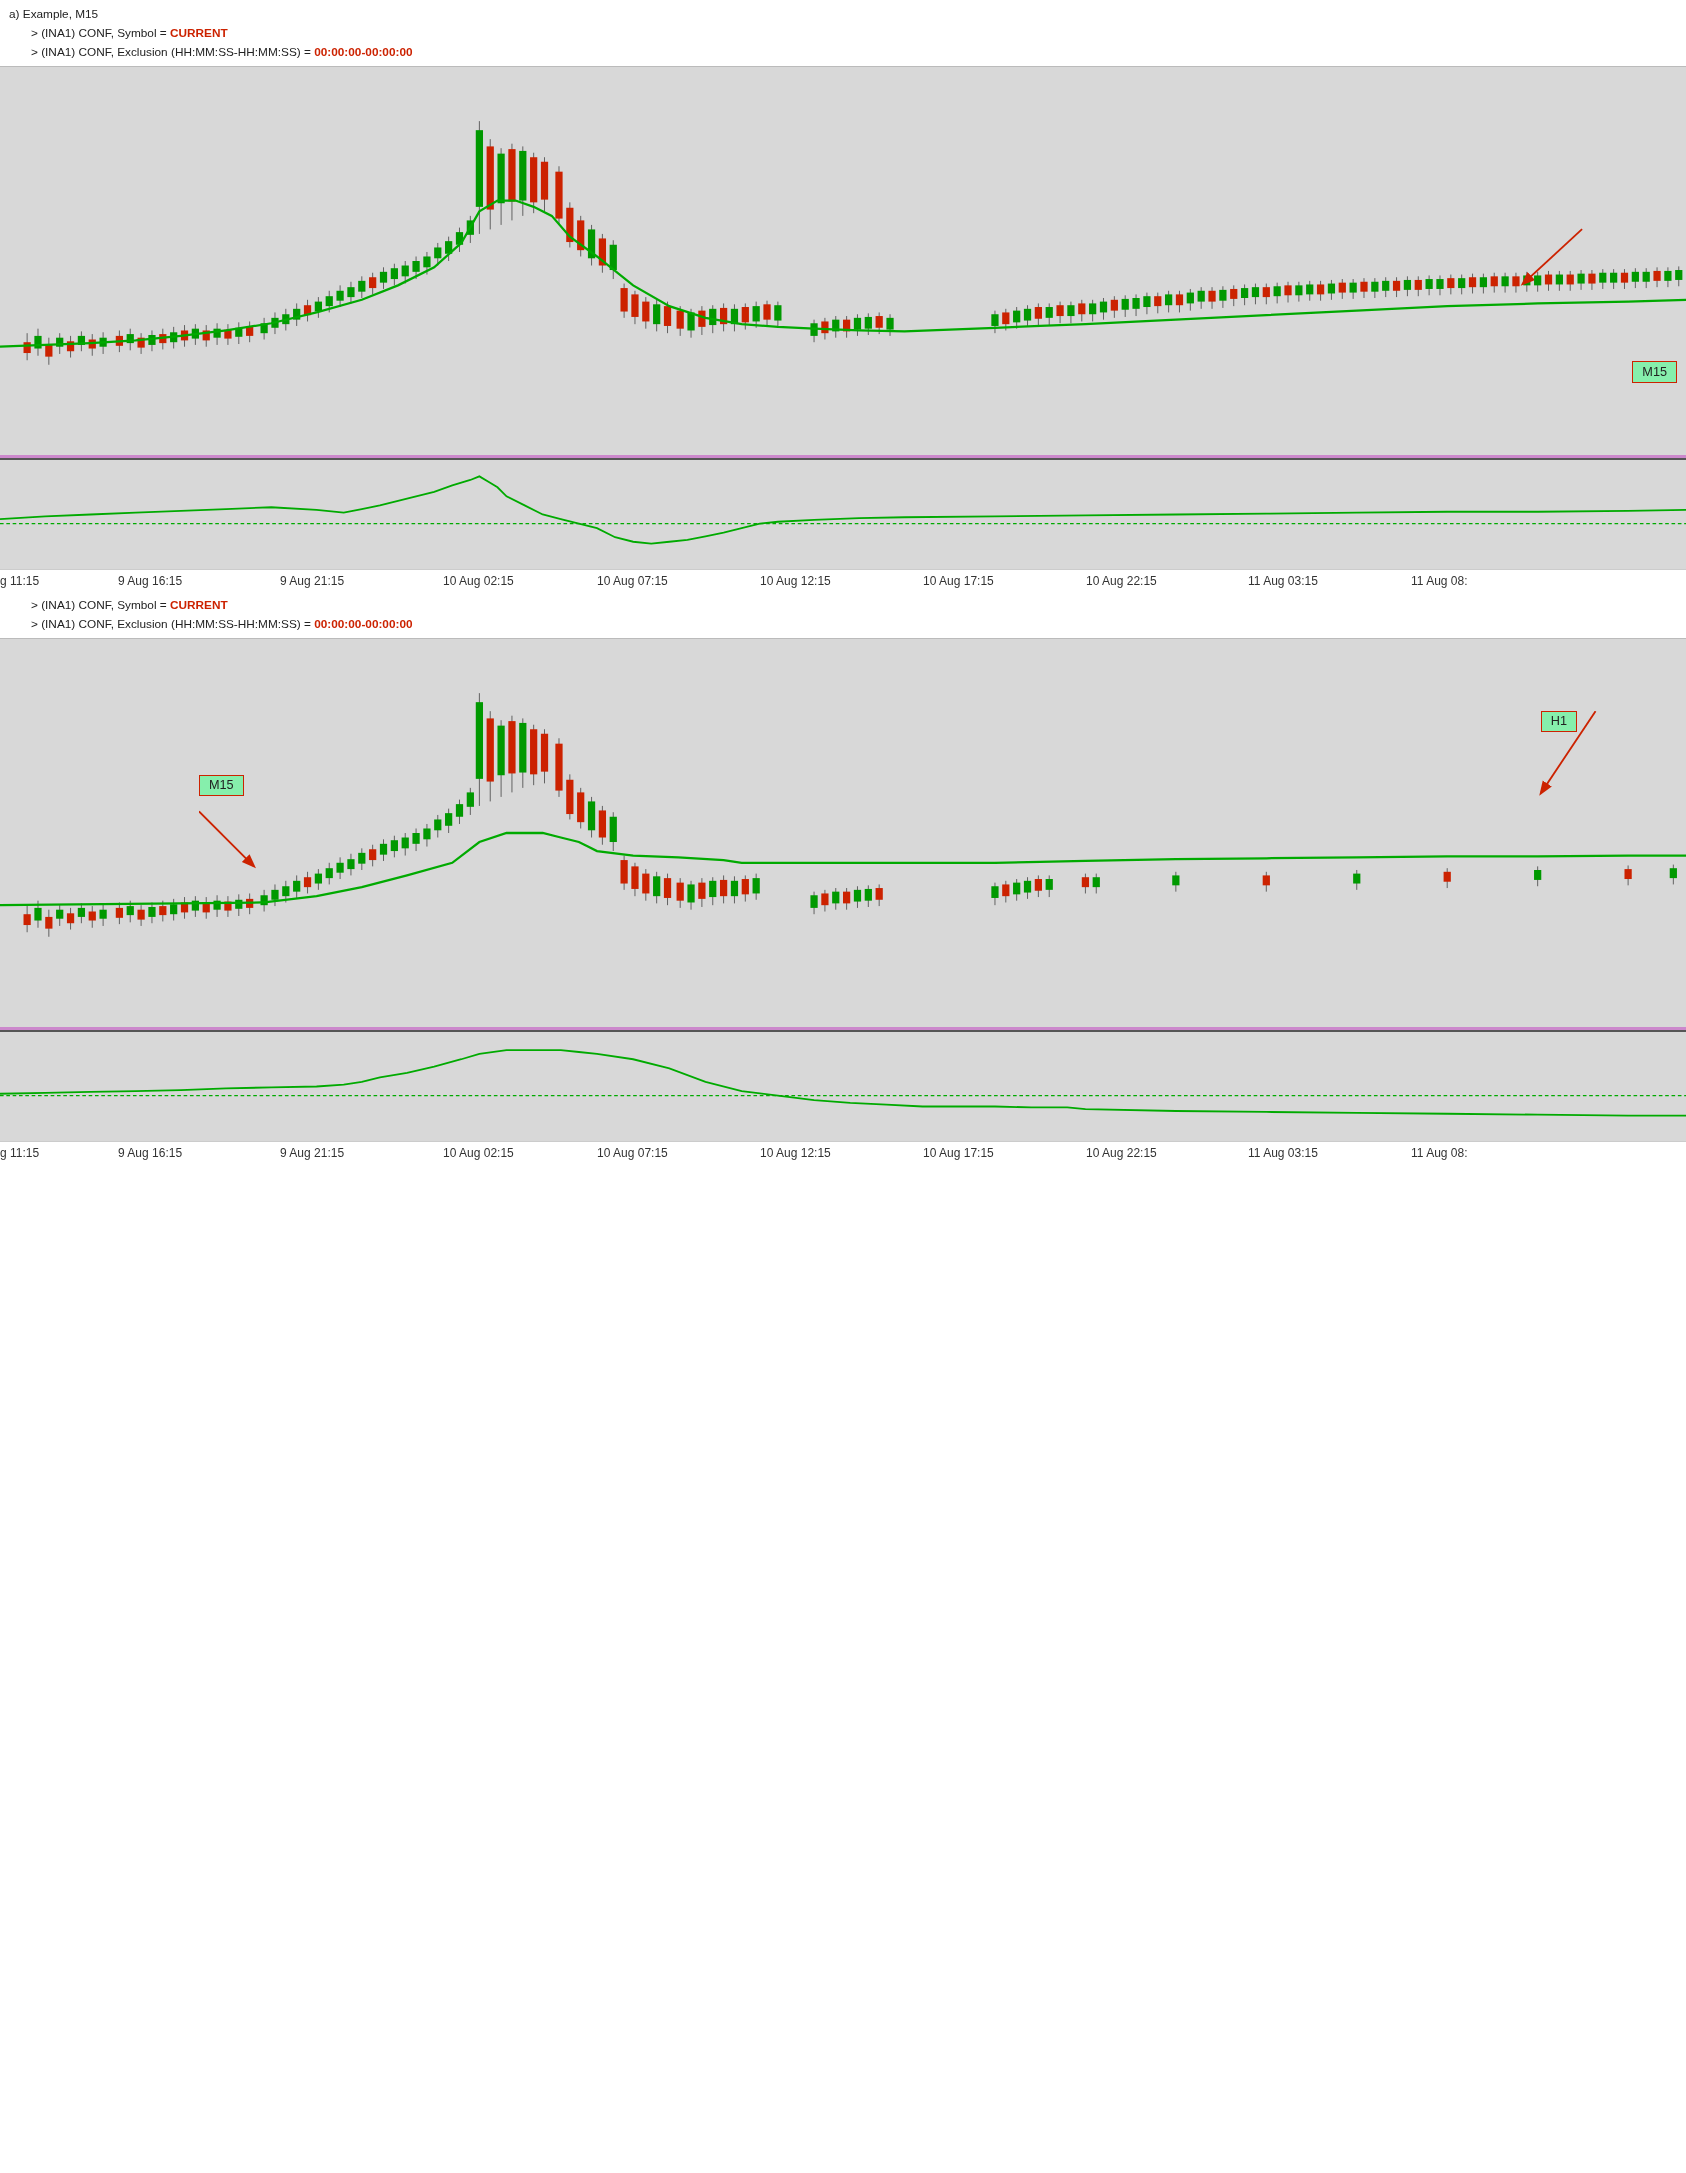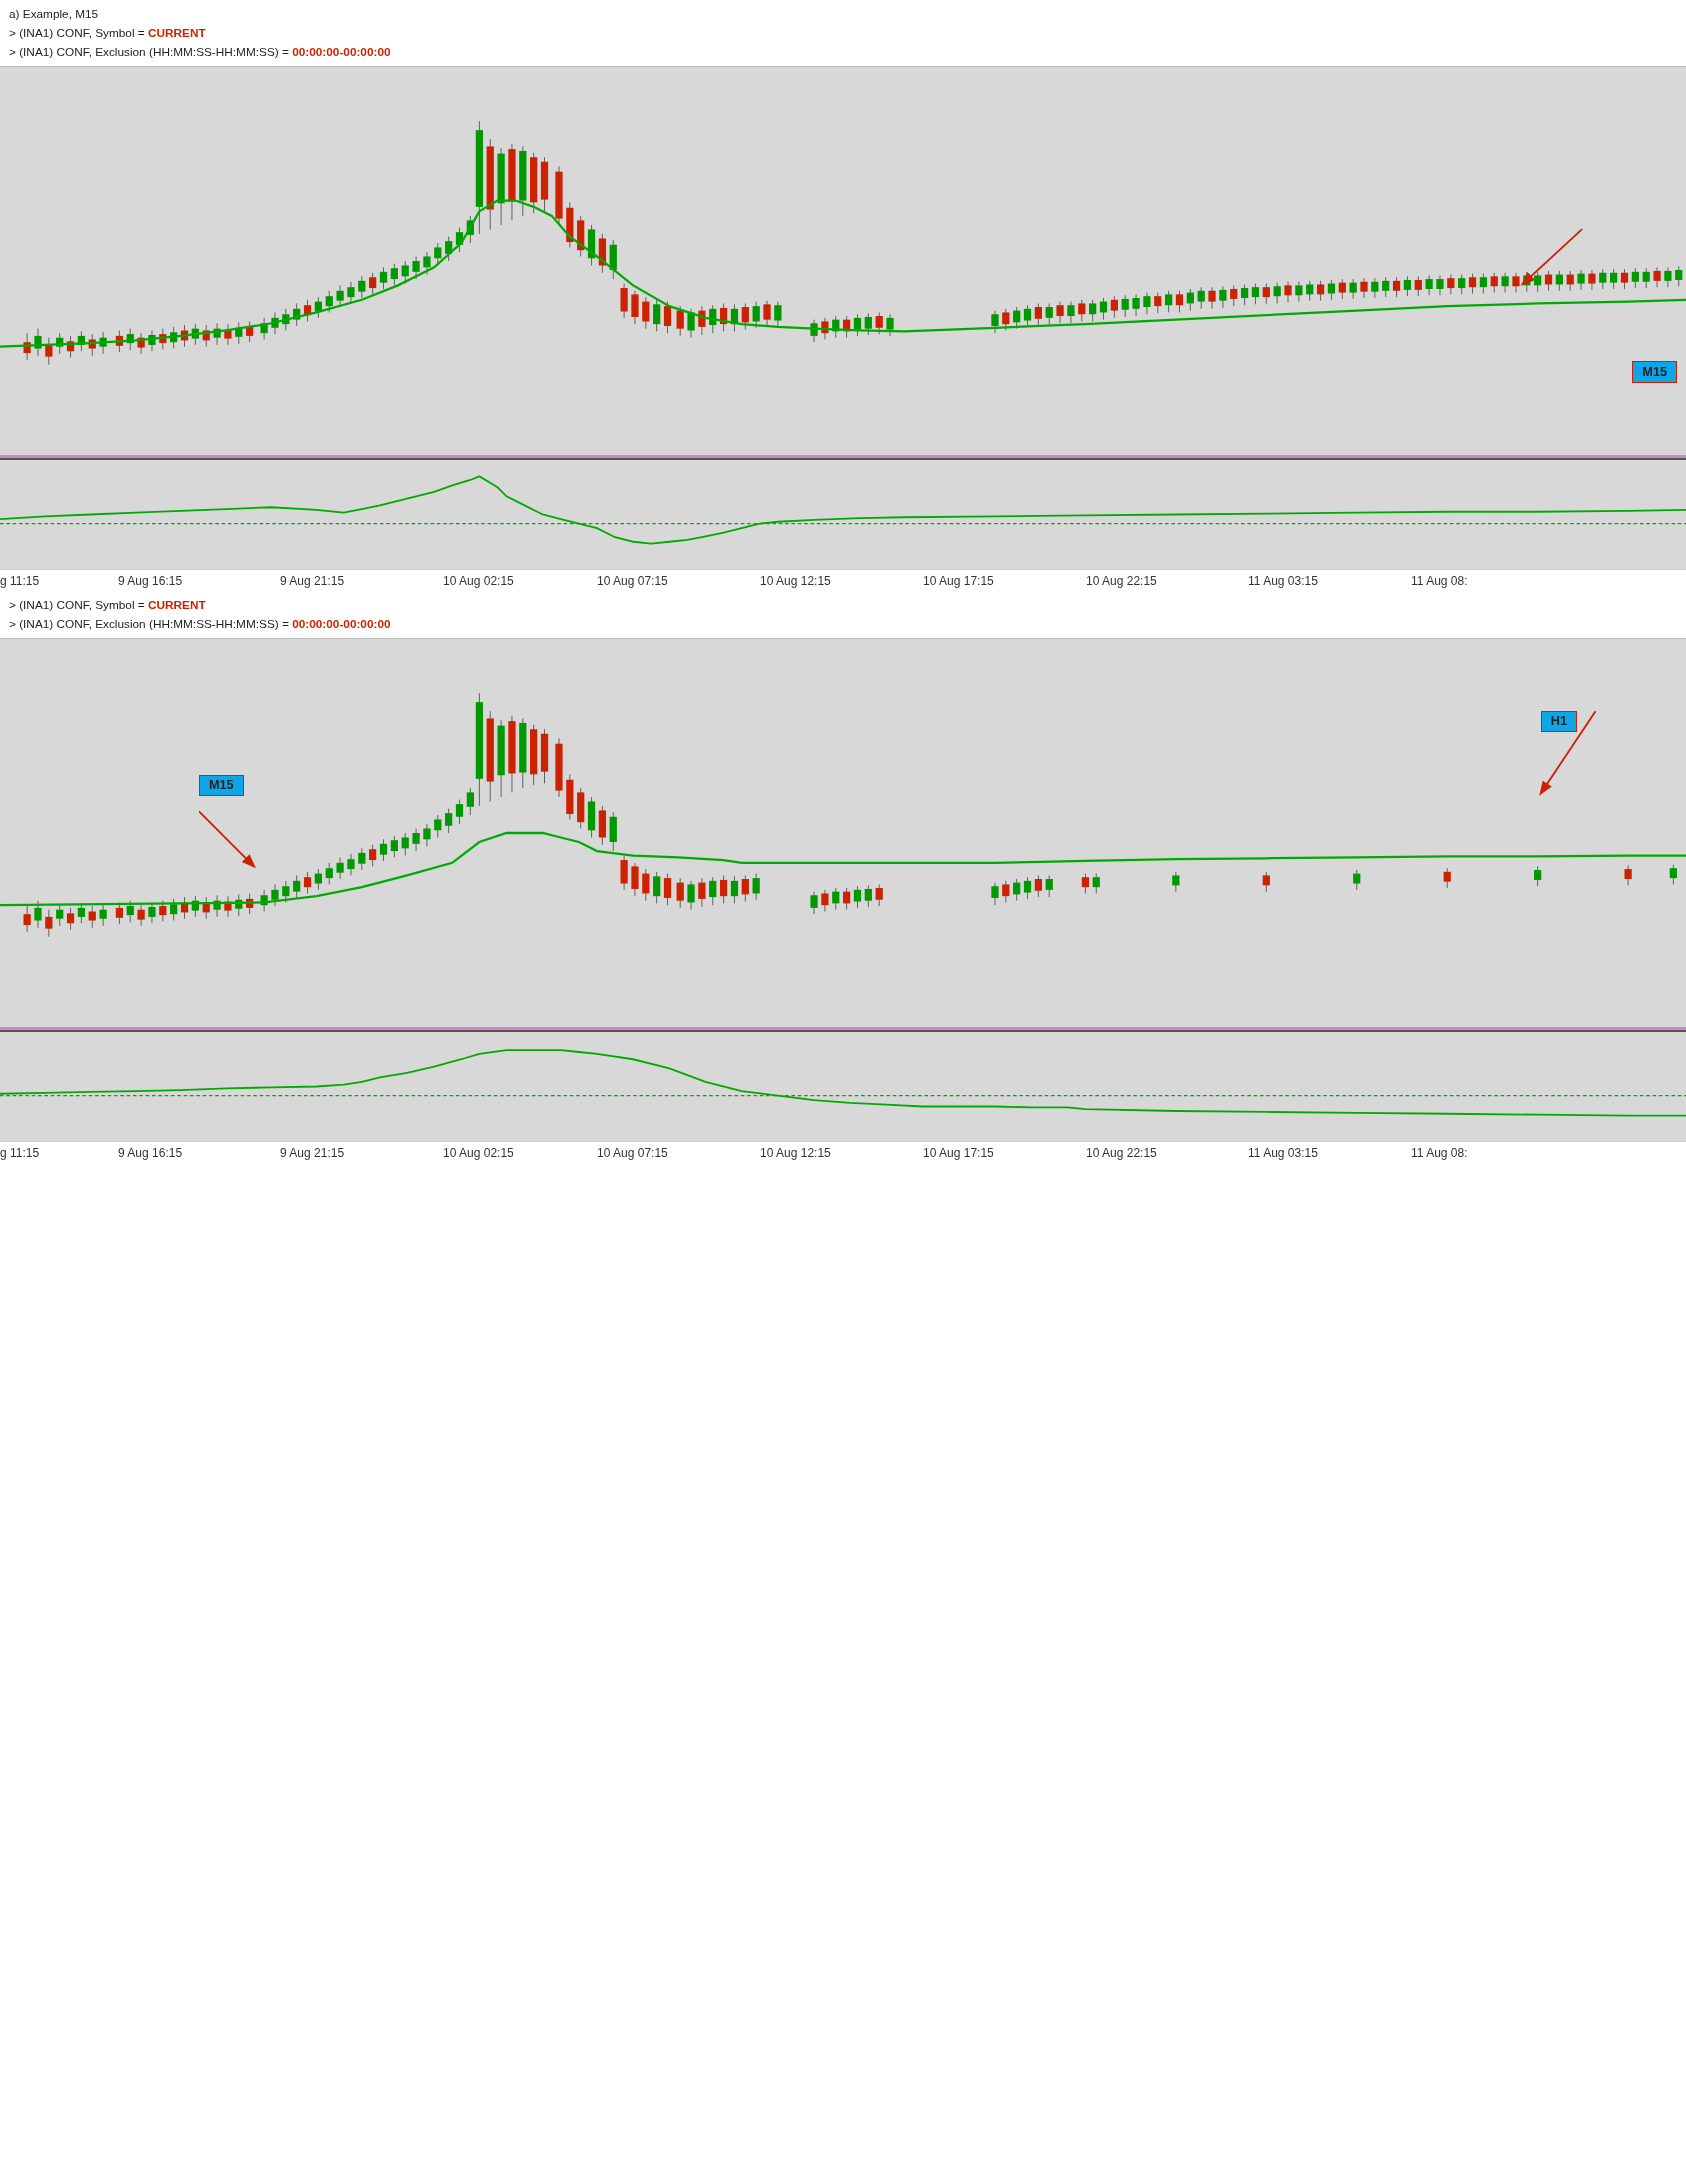--- a/index.html
+++ b/index.html
@@ -23,20 +23,21 @@
     }
 
     .section-header .title {
       font-size: 11.8px;
       color: #222;
     }
 
     .section-header .conf-line {
       font-size: 11.8px;
       color: #222;
+      margin-left: 22px;
     }
 
     .section-header .val-red {
       color: #cc2200;
       font-weight: bold;
     }
 
     .chart-area {
       background: #d8d8d8;
       position: relative;
@@ -91,25 +92,25 @@
 
     .time-label {
       position: absolute;
       font-size: 12px;
       color: #333;
     }
 
     .annotation-box {
       position: absolute;
       border: 1.8px solid #cc2200;
-      background: #0ea5e9;
+      background: #86efac;
       padding: 2.7px 9px;
       font-size: 12.7px;
       color: #222;
-      font-weight: bold;
+      font-weight: normal;
     }
 
     .arrow-svg {
       position: absolute;
       pointer-events: none;
     }
   </style>
 </head>
 <body>
 

